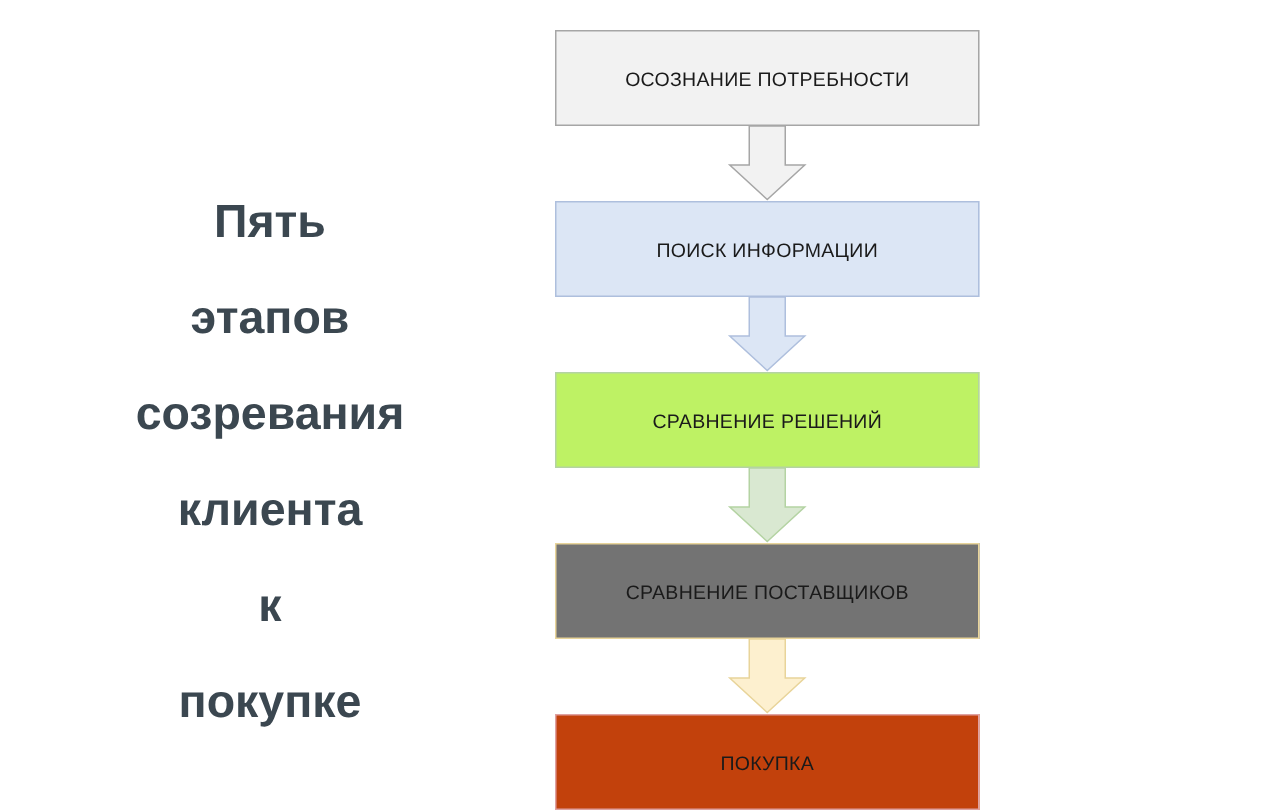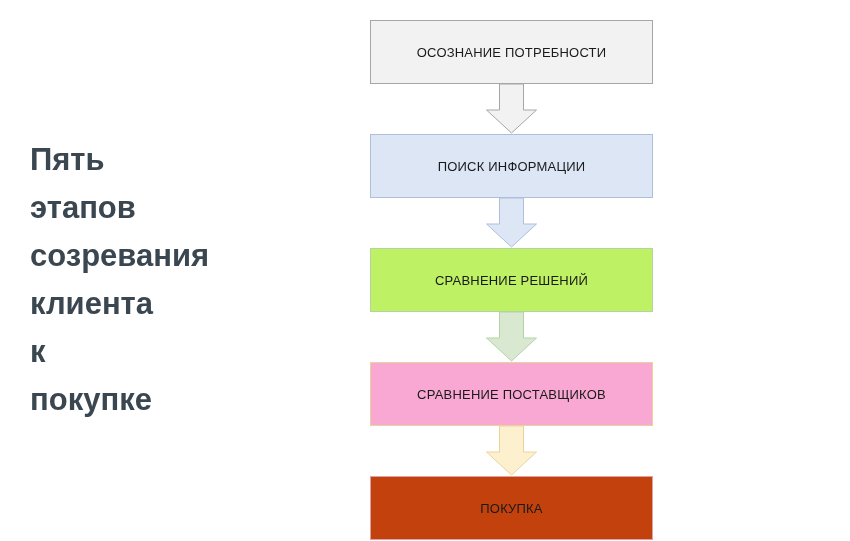--- a/index.html
+++ b/index.html
@@ -18,26 +18,26 @@
 
   #canvas {
     position: absolute;
     inset: 0;
   }
 
   
   #heading {
     position: absolute;
     left: 30px;
-    top: 136px;
+    top: 116px;
     width: 300px;
-    text-align: left;
+    text-align: center;
     font-size: 31px;
     font-weight: bold;
-    line-height: 48px;
+    line-height: 64px;
     color: #3b4750;
     letter-spacing: 0px;
     white-space: pre-line;
   }
 
   
   #flow {
     position: absolute;
     left: 370px;
     top: 20px;
@@ -109,21 +109,21 @@
     <div class="stage-wrap">
       <div class="stage-box" id="box-3" style="background-color: #bef264; border-color: rgb(180, 211, 163);">
         <span class="stage-label">СРАВНЕНИЕ РЕШЕНИЙ</span>
       </div>
     </div>
     <svg class="connector" id="conn-3" viewBox="0 0 283 50" preserveAspectRatio="none">
       <polygon id="arrowpoly-3" points="129.5,0 153.5,0 153.5,26 166.5,26 141.5,49 116.5,26 129.5,26" stroke-width="1" fill="#d9e8d1" stroke="#b4d3a3"></polygon>
     </svg>
 
     <div class="stage-wrap">
-      <div class="stage-box" id="box-4" style="background-color: #f9a8d4; border-color: rgb(232, 212, 154);">
+      <div class="stage-box" id="box-4" style="background-color: #737373; border-color: rgb(232, 212, 154);">
         <span class="stage-label">СРАВНЕНИЕ ПОСТАВЩИКОВ</span>
       </div>
     </div>
     <svg class="connector" id="conn-4" viewBox="0 0 283 50" preserveAspectRatio="none">
       <polygon id="arrowpoly-4" points="129.5,0 153.5,0 153.5,26 166.5,26 141.5,49 116.5,26 129.5,26" stroke-width="1" fill="#fdf0cf" stroke="#e8d49a"></polygon>
     </svg>
 
     <div class="stage-wrap">
       <div class="stage-box" id="box-5" style="background-color: #c2410c; border-color: rgb(223, 161, 161);">
         <span class="stage-label">ПОКУПКА</span>

